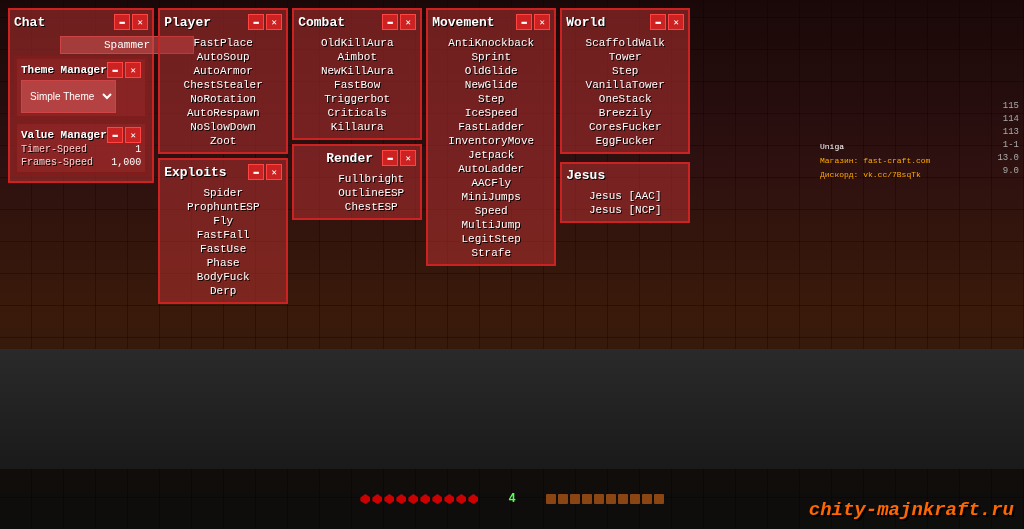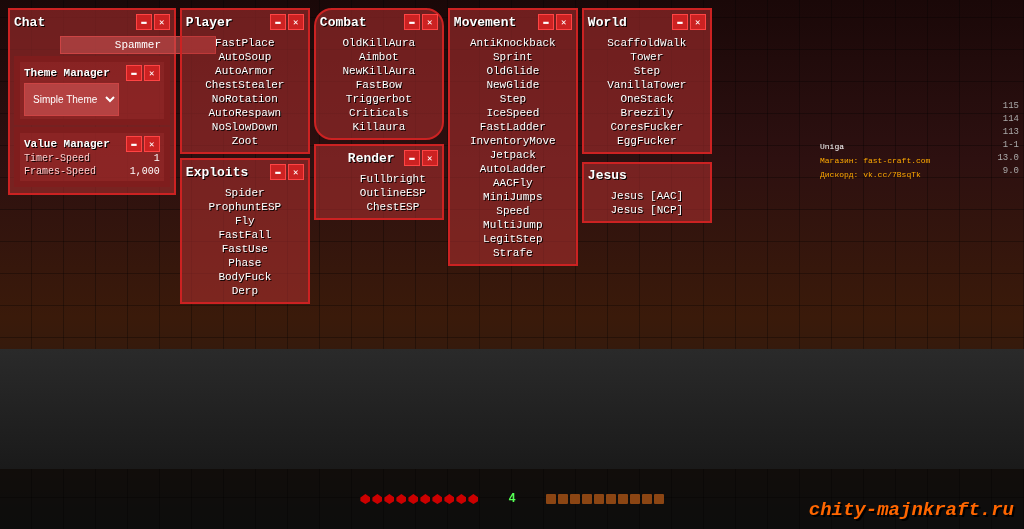--- a/index.html
+++ b/index.html
@@ -174,21 +174,21 @@
       text-align: center;
       cursor: pointer;
       pointer-events: all;
       text-shadow: 1px 1px 0 #000;
       white-space: nowrap;
     }
 
     
     .sub-panel {
       background: rgba(160, 40, 40, 0.5);
-      border: 6px solid #7f1d1d;
+      border: 3px solid #7f1d1d;
       padding: 3px 4px;
       margin: 2px 0;
     }
 
     .sub-panel-title {
       color: #ffffff;
       font-size: 11px;
       font-weight: bold;
       text-shadow: 1px 1px 0 #000;
     }
@@ -320,21 +320,21 @@
           </div>
         </div>
         <div class="dropdown-row">
           <select class="dropdown">
             <option>Simple Theme</option>
           </select>
         </div>
       </div>
 
       <div class="sub-panel">
-        <div style="display:flex; justify-content:space-between; align-items:center;gap:16px;">
+        <div style="display:flex; justify-content:space-between; align-items:center;">
           <span class="sub-panel-title">Value Manager</span>
           <div class="panel-buttons">
             <div class="panel-btn">▬</div>
             <div class="panel-btn">✕</div>
           </div>
         </div>
         <div class="value-row">
           <span class="value-label">Timer-Speed</span>
           <span class="value-num">1</span>
         </div>
@@ -378,21 +378,21 @@
       <div class="menu-item">Fly</div>
       <div class="menu-item">FastFall</div>
       <div class="menu-item">FastUse</div>
       <div class="menu-item">Phase</div>
       <div class="menu-item">BodyFuck</div>
       <div class="menu-item">Derp</div>
     </div>
   </div>
 
   <div class="menu-column">
-    <div class="panel" style="min-width:130px;border-radius:18px;">
+    <div class="panel" style="min-width:130px;">
       <div class="panel-header">
         <span class="panel-title">Combat</span>
         <div class="panel-buttons">
           <div class="panel-btn">▬</div>
           <div class="panel-btn">✕</div>
         </div>
       </div>
       <div class="menu-item">OldKillAura</div>
       <div class="menu-item">Aimbot</div>
       <div class="menu-item">NewKillAura</div>

